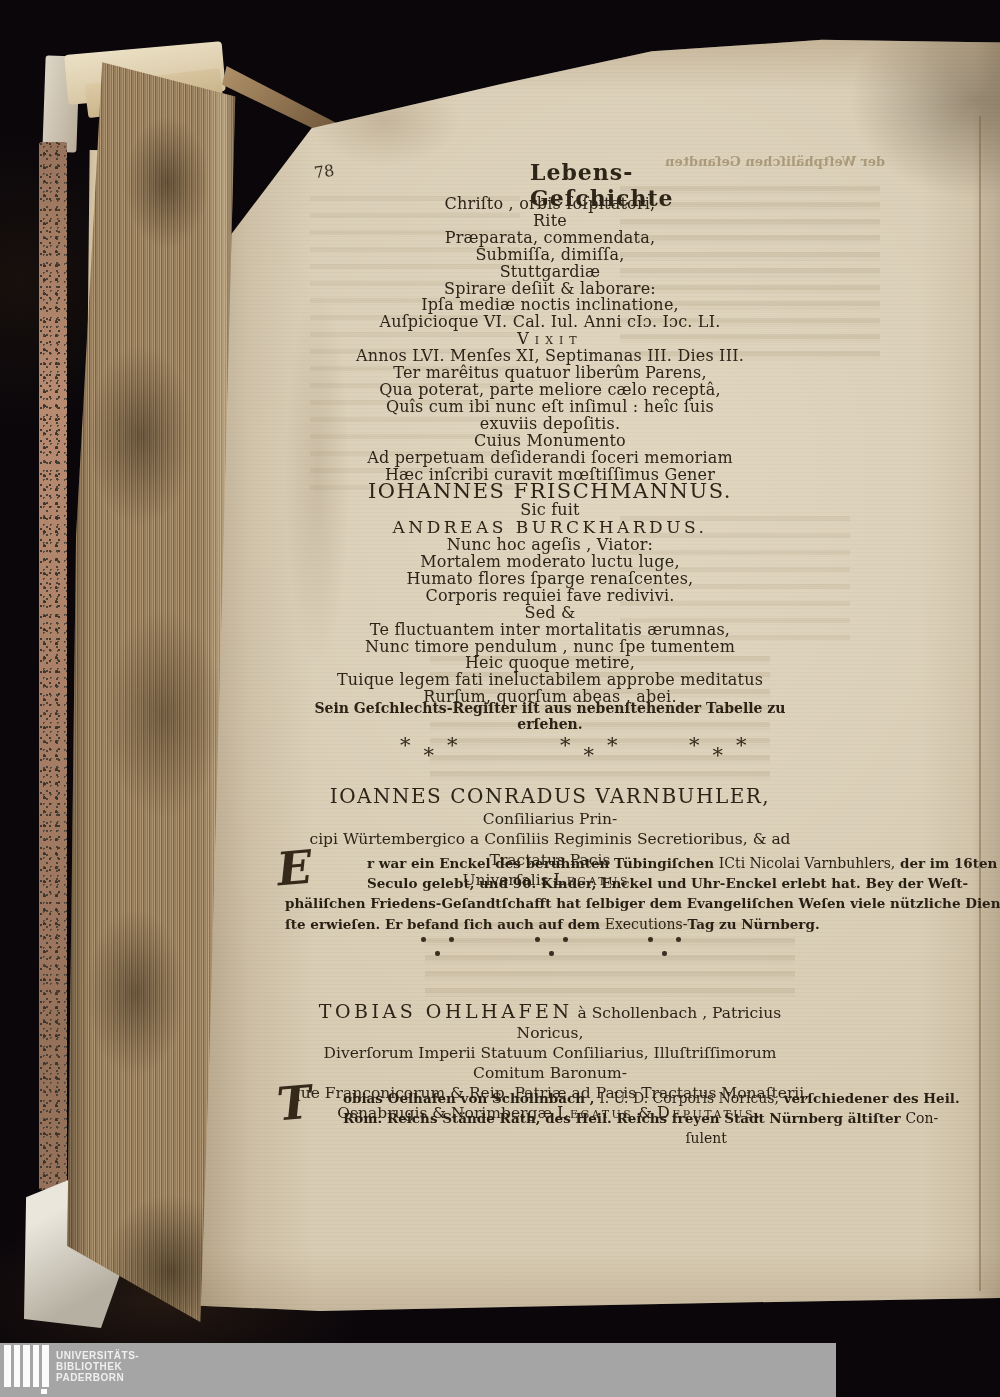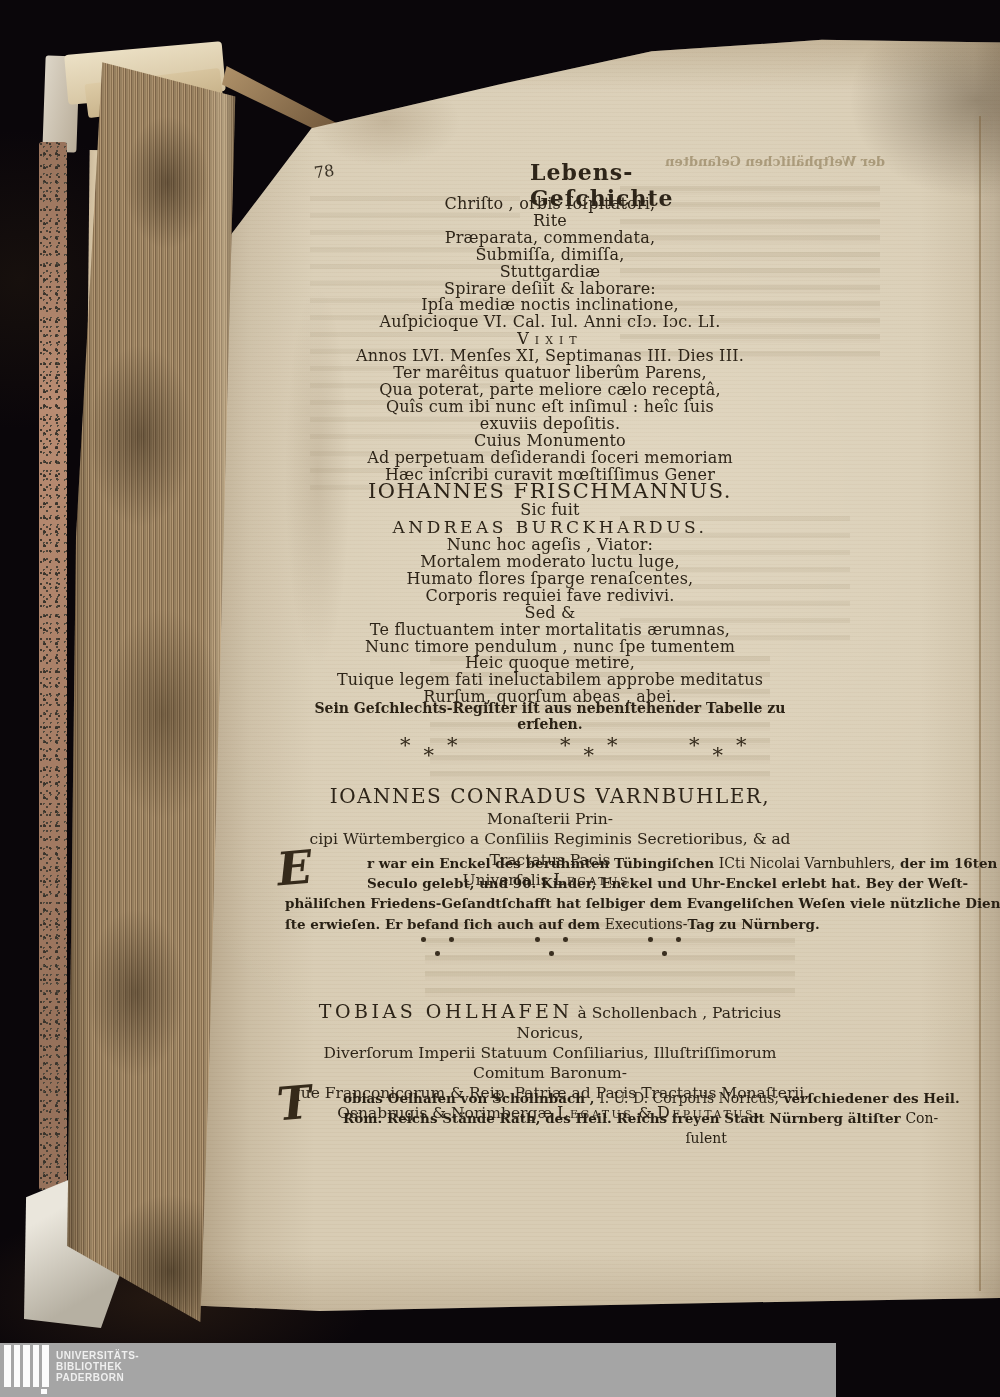--- a/index.html
+++ b/index.html
@@ -196,21 +196,21 @@
           <span>*</span>
         </div>
         <div class="ast-g" style="left: 399px;">
           <span>*</span>
           <span>*</span>
           <span>*</span>
         </div>
       </div>
 
     <div class="heading hv">
-        <div class="tl"><span class="hname">IOANNES CONRADUS VARNBUHLER,</span><span class="hn"> Monaſterii Prin-</span></div>
+        <div class="tl"><span class="hname">IOANNES CONRADUS VARNBUHLER,</span><span class="hn"> Conſiliarius Prin-</span></div>
         <div class="tl"><span class="hn">cipi Würtembergico a Conſiliis Regiminis Secretioribus, &amp; ad Tractatus Pacis</span></div>
         <div class="tl"><span class="hn">Univerſalis </span><span class="hsc">Legatus.</span></div>
       </div>
     <div class="para p1">
       <span class="dropcap">E</span>
       <div class="plines">
           <div class="tl"><span class="fr">r war ein Enckel des berühmten Tübingiſchen </span><span class="lat">ICti Nicolai Varnbuhlers,</span><span class="fr"> der im 16ten</span></div>
           <div class="tl"><span class="fr">Seculo gelebt, und 90. Kinder, Enckel und Uhr-Enckel erlebt hat.    Bey der Weſt-</span></div>
           <div class="tl"><span class="fr">phäliſchen Friedens-Geſandtſchafft hat ſelbiger dem Evangeliſchen Weſen viele nützliche Dien-</span></div>
           <div class="tl"><span class="fr">ſte erwieſen.    Er befand ſich auch auf dem </span><span class="lat">Executions-</span><span class="fr">Tag zu Nürnberg.</span></div>

